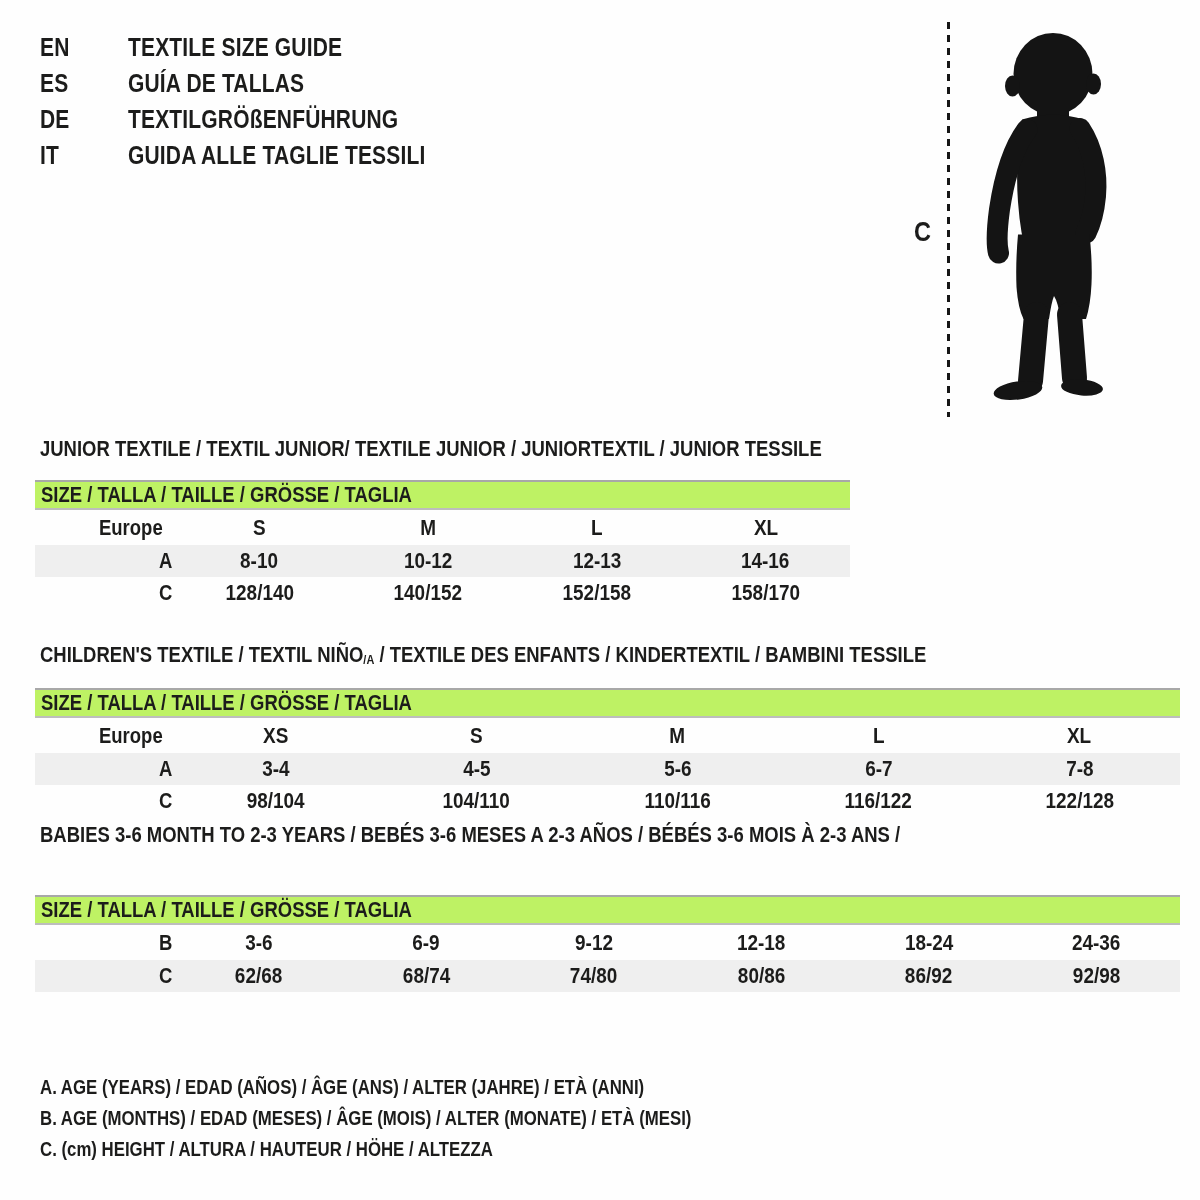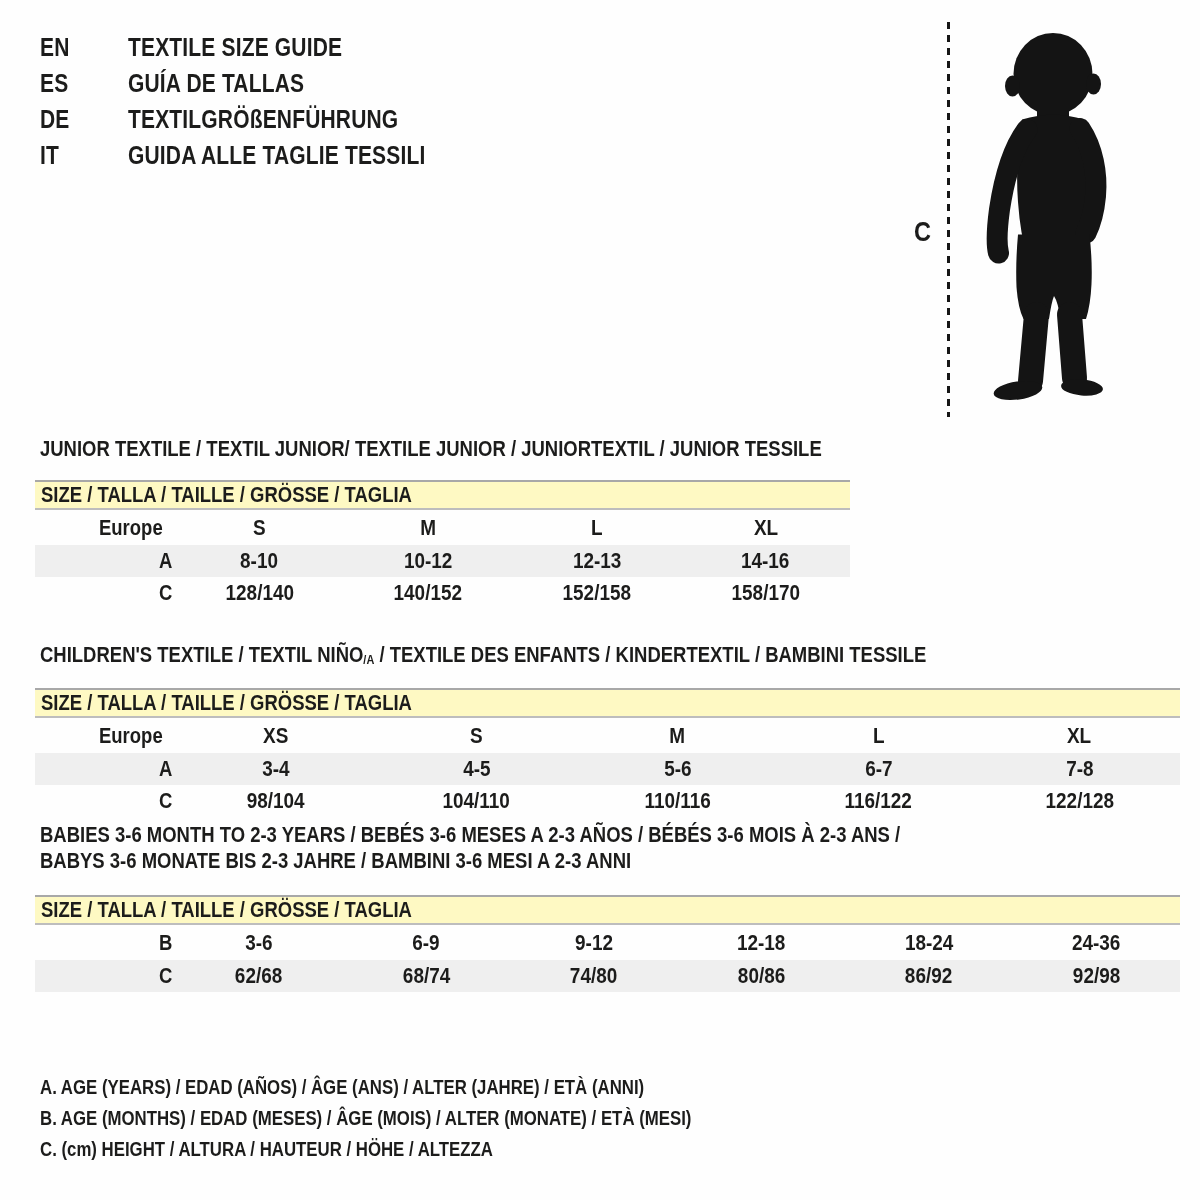--- a/index.html
+++ b/index.html
@@ -36,21 +36,21 @@
   #sec-babies   { top: 804px; width: 1145px; margin-top: 18px; }
   .sec-title { font-size: 22px; line-height: 26px; padding-left: 5px; white-space: nowrap; }
   .sub-a     { font-size: 13px; position: relative; top: 2px; }
 
   .table { position: absolute; left: 0; right: 0; }
   #sec-junior   .table { top: 44px; }
   #sec-children .table { top: 46px; }
   #sec-babies   .table { top: 73px; }
 
   .band {
-    height: 30px; background: #fef9c3;
+    height: 30px; background: #bef264;
     border-top: 2px solid #a8a8a8; border-bottom: 2px solid #bdbdbd;
     display: flex; align-items: center; padding-left: 6px; font-size: 22px;
   }
   .trow { display: flex; align-items: center; height: 32px; font-size: 22px; }
   .rows .trow:first-child { height: 35px; }
   .rows .trow:nth-child(even) { background: #efefef; }
   .cell-label { width: 140px; flex: 0 0 140px; padding-left: 6px; text-align: right; }
   .cell { flex: 1; text-align: center; }
 
   
@@ -175,23 +175,20 @@
           <div class="cell"><span class="condc">122/128</span></div>
         </div>
       </div>
   </div>
 </div>
 
 <div class="section" id="sec-babies">
   <div class="sec-title">
     <span class="cond">BABIES 3-6 MONTH TO 2-3 YEARS / BEBÉS 3-6 MESES A 2-3 AÑOS / BÉBÉS 3-6 MOIS À 2-3 ANS /</span>
   </div>
-  <div class="sec-title">
-    <span class="cond">BABYS 3-6 MONATE BIS 2-3 JAHRE / BAMBINI 3-6 MESI A 2-3 ANNI</span>
-  </div>
   <div class="table">
     <div class="band">
       <span class="cond">SIZE / TALLA / TAILLE / GRÖSSE / TAGLIA</span>
     </div>
     <div class="rows">
         <div class="trow">
           <div class="cell-label"><span class="cond">B</span></div>
           <div class="cell"><span class="condc">3-6</span></div>
           <div class="cell"><span class="condc">6-9</span></div>
           <div class="cell"><span class="condc">9-12</span></div>

